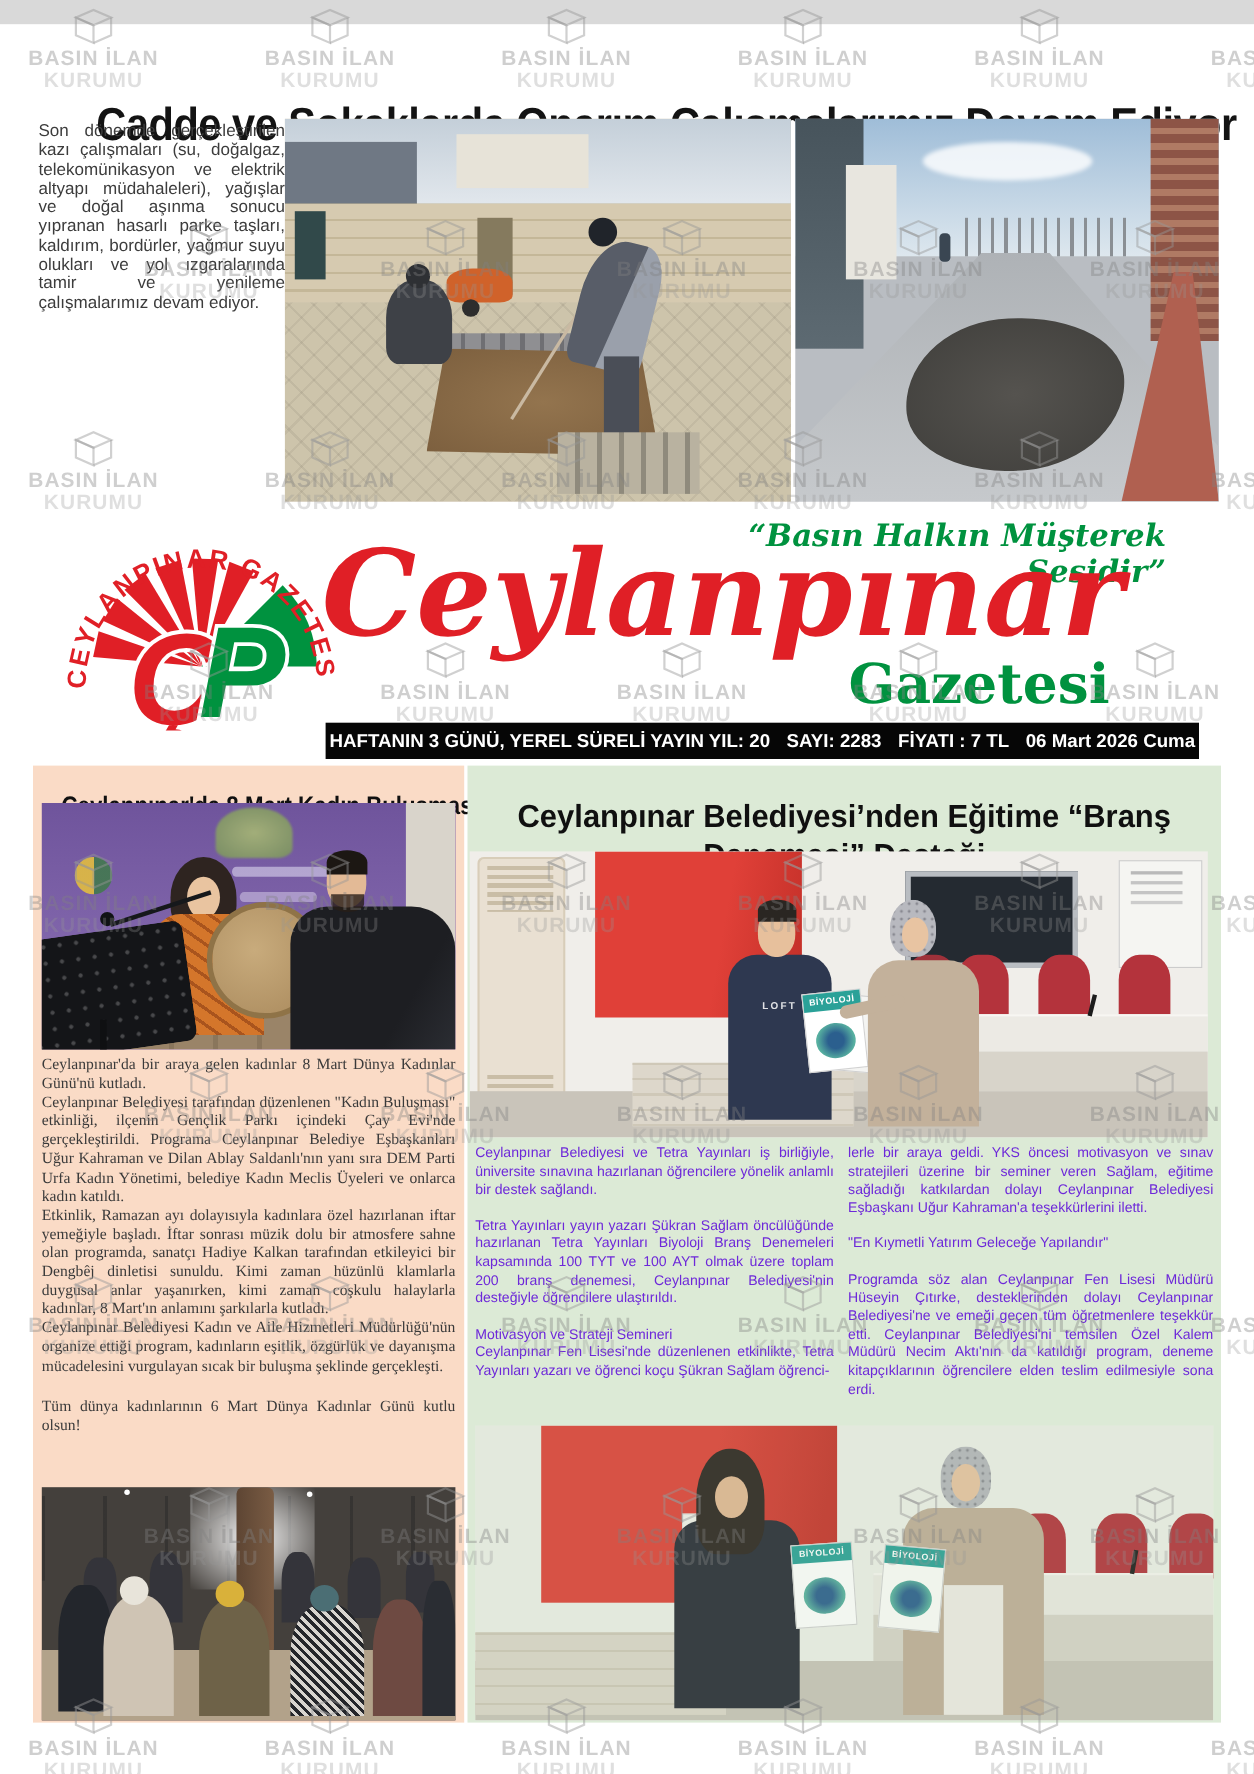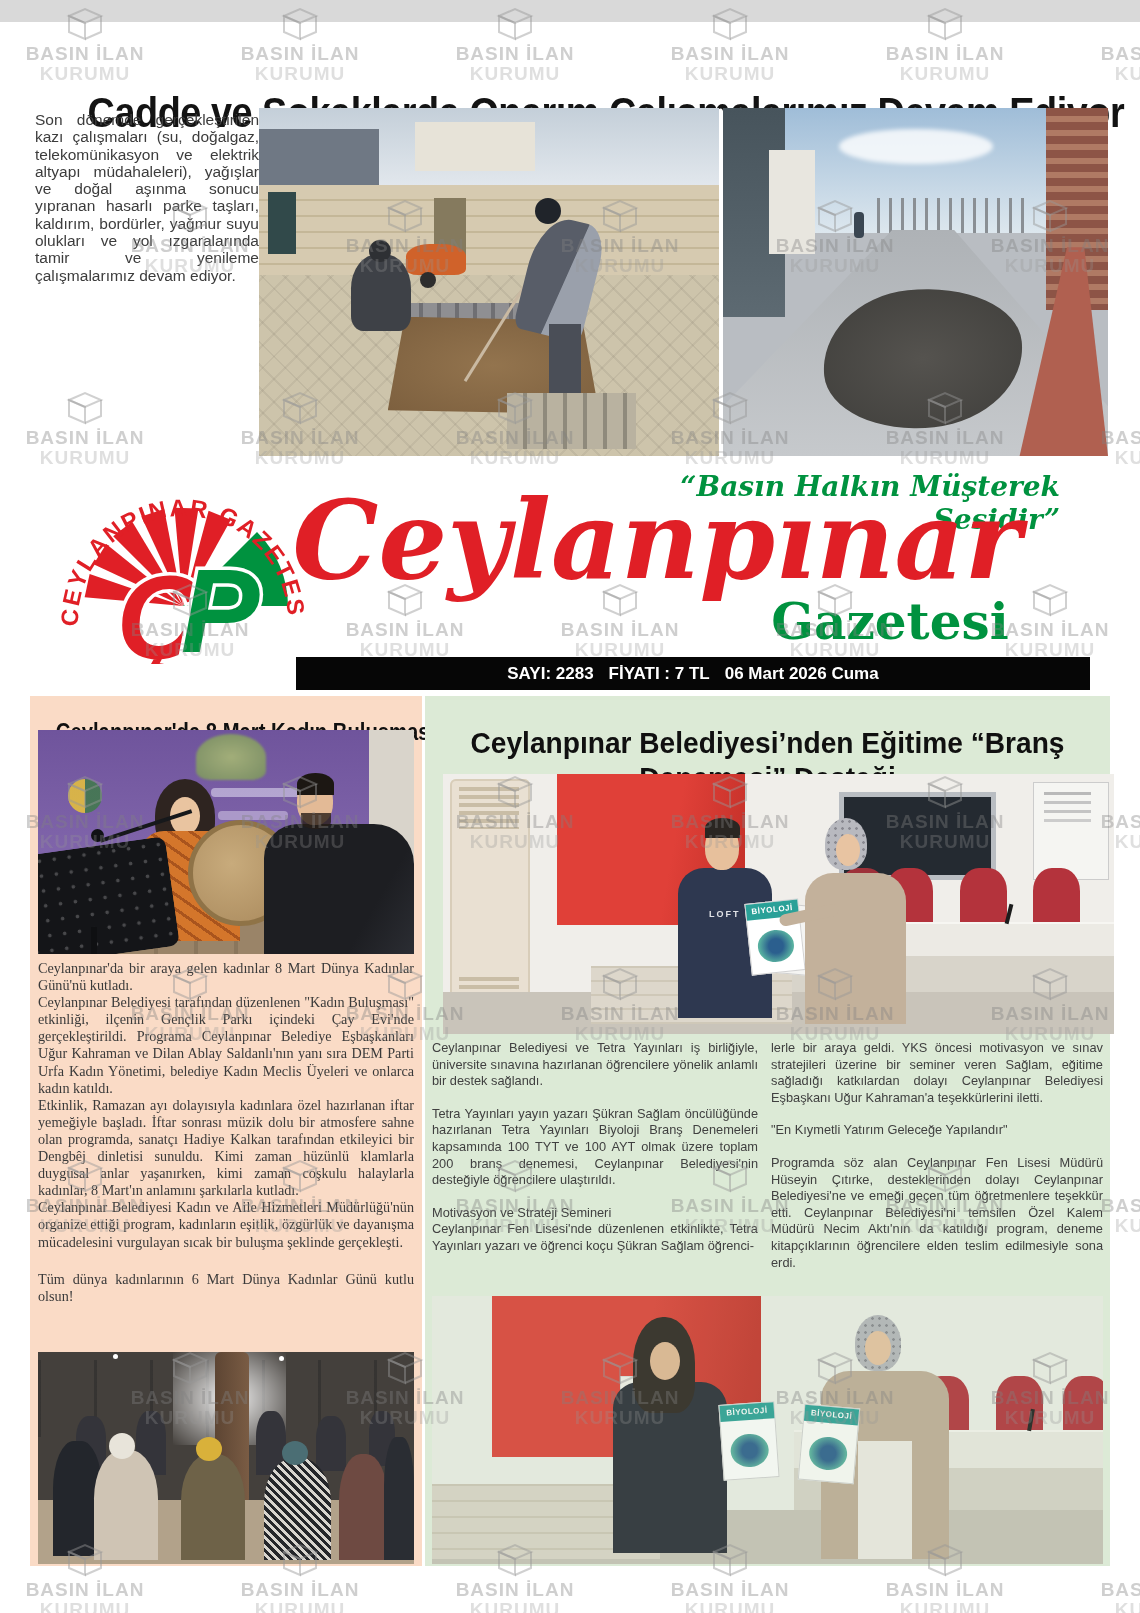--- a/index.html
+++ b/index.html
@@ -146,28 +146,28 @@
   .pe-b2{left:26%;top:28%;width:8%;height:30%;}
   .pe-b3{left:58%;top:28%;width:8%;height:30%;}
   .pe-b4{left:74%;top:30%;width:8%;height:26%;}
   .pe-b5{left:88%;top:28%;width:7%;height:26%;}
 
   
   .panel-right{left:425px;top:696px;width:685px;height:870px;background:#dcead6;}
   .pr-title{position:absolute;left:0;top:6px;width:100%;text-align:center;font-weight:bold;color:#101010;
       font-size:29px;line-height:1.2;}
   .pr-title span{display:inline-block;transform:scaleX(0.97);transform-origin:center;}
-  .pr-col{position:absolute;top:344px;font-size:12.8px;line-height:16.6px;color:#404040;text-align:justify;}
+  .pr-col{position:absolute;top:344px;font-size:12.8px;line-height:16.6px;color:#6d28d9;text-align:justify;}
   .pr-col1{left:7px;width:326px;}
   .pr-col2{left:346px;width:332px;}
   .pr-col p{margin:0;white-space:pre-line;}
   .pr-col p + p{margin-top:16px;}
 
   
-  .photoD{position:absolute;left:18px;top:78px;width:671px;height:260px;background:#f0eeea;}
+  .photoD{position:absolute;left:2px;top:78px;width:671px;height:260px;background:#f0eeea;}
   .pd-ac{left:1%;top:2%;width:12%;height:95%;background:#e9e0d2;border-radius:6px;
       box-shadow:inset 0 0 0 2px #d8cdb9;}
   .pd-ac-vent{left:2.4%;top:5%;width:9%;height:16%;background:repeating-linear-gradient(#c9bda6 0 4px,#e9e0d2 4px 8px);}
   .pd-ac-grill{left:2.4%;top:78%;width:9%;height:14%;background:repeating-linear-gradient(#c9bda6 0 4px,#e9e0d2 4px 8px);}
   .pd-red{left:17%;top:0;width:28%;height:58%;background:linear-gradient(100deg,#e04038 60%,#c22f28);}
   .pd-tv{left:59%;top:7%;width:22%;height:30%;background:#242a31;border:5px solid #b9bdc2;}
   .pd-board{left:88%;top:3%;width:11%;height:37%;background:#f5f5f2;border:1px solid #ccc;}
   .pd-scrib{left:89.5%;top:7%;width:7%;height:3px;background:#b9b9b9;box-shadow:0 9px 0 #c4c4c4,0 18px 0 #c4c4c4,0 27px 0 #cccccc;}
   .pd-chair{top:36%;width:7%;height:22%;background:#b4333c;border-radius:40% 40% 0 0;}
   .pd-c1{left:66%;} .pd-c2{left:77%;} .pd-c3{left:88%;} .pd-c4{left:59%;opacity:.85;}
@@ -283,20 +283,21 @@
       <g font-family="Liberation Sans, sans-serif" font-size="118" font-weight="bold" font-style="italic" text-anchor="middle" style="paint-order:stroke" stroke="#ffffff" stroke-width="7">
         <text x="112" y="192" fill="#e01f26">Ç</text>
         <text x="172" y="186" fill="#00923f">P</text>
       </g>
     </svg>
   </div>
   <div class="abs slogan">“Basın Halkın Müşterek Sesidir”</div>
   <div class="abs mast-title">Ceylanpınar</div>
   <div class="abs mast-sub">Gazetesi</div>
   <div class="abs infobar">
+    <span>HAFTANIN 3 GÜNÜ, YEREL SÜRELİ YAYIN YIL: 20</span>
     <span>SAYI: 2283</span>
     <span>FİYATI : 7 TL</span>
     <span>06 Mart  2026 Cuma</span>
   </div>
 
   <div class="abs panel-left">
     <h2 class="pl-title"><span>Ceylanpınar'da 8 Mart Kadın Buluşması</span></h2>
 
     <div class="photo photoC">
       <div class="abs pc-banner"></div>

